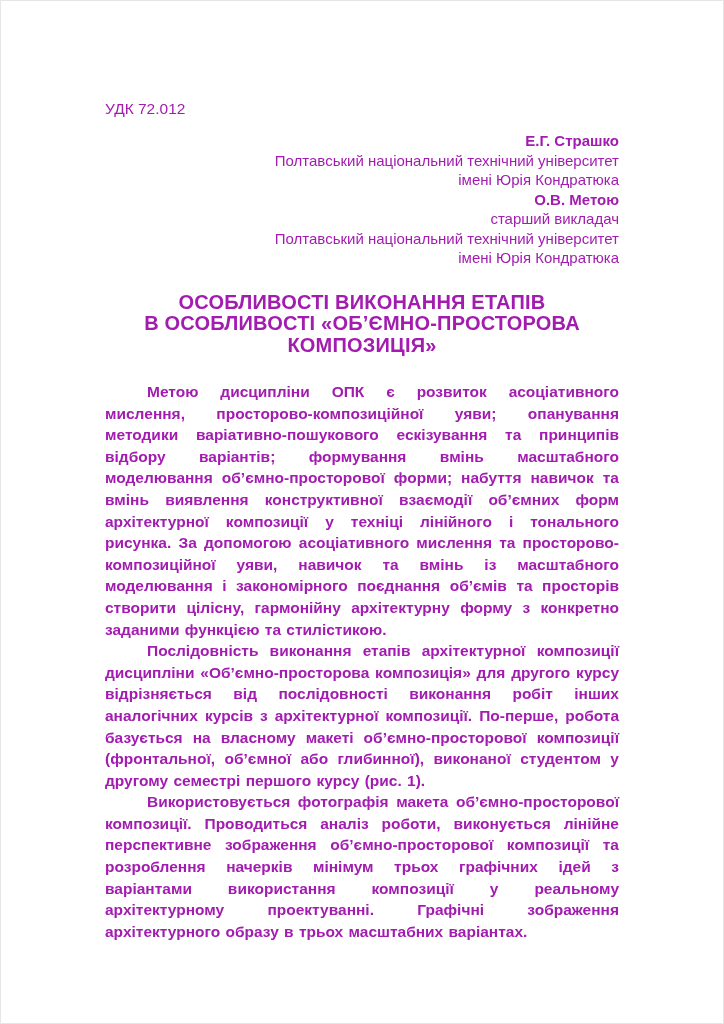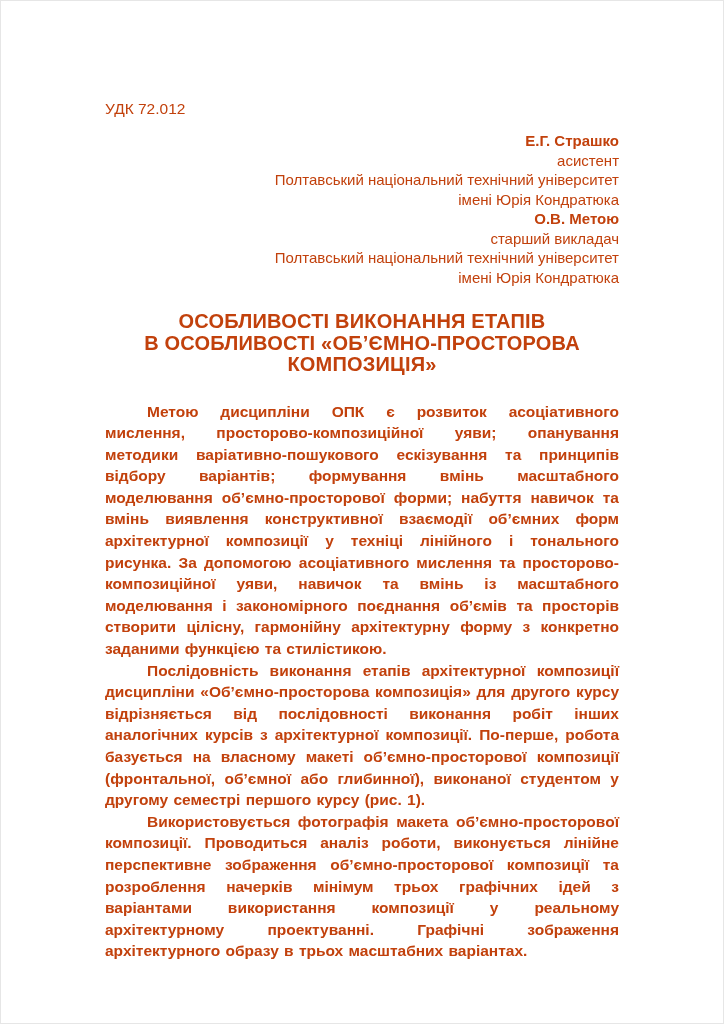--- a/index.html
+++ b/index.html
@@ -4,21 +4,21 @@
 <style>
   * { margin: 0; padding: 0; box-sizing: border-box; }
   html, body { background: #ffffff; }
   .page {
     width: 724px;
     height: 1024px;
     background: #ffffff;
     border: 1px solid #e6e6e6;
     padding: 98px 104px 60px 104px;
     font-family: "Liberation Sans", sans-serif;
-    color: #c2410c;
+    color: #a21caf;
     overflow: hidden;
   }
   .udc {
     font-size: 15.5px;
     line-height: 20px;
     margin-bottom: 12px;
     text-align: left;
   }
   .authors {
     text-align: right;
@@ -51,21 +51,20 @@
 </head>
 <body>
 
 <div class="page">
 
   <div class="udc">УДК 72.012</div>
 
   <div class="authors">
     <div class="author-group">
       <div class="author-name">Е.Г. Страшко</div>
-      <div>асистент</div>
       <div>Полтавський національний технічний університет</div>
       <div>імені Юрія Кондратюка</div>
     </div>
     <div class="author-group">
       <div class="author-name">О.В. Метою</div>
       <div>старший викладач</div>
       <div>Полтавський національний технічний університет</div>
       <div>імені Юрія Кондратюка</div>
     </div>
   </div>

